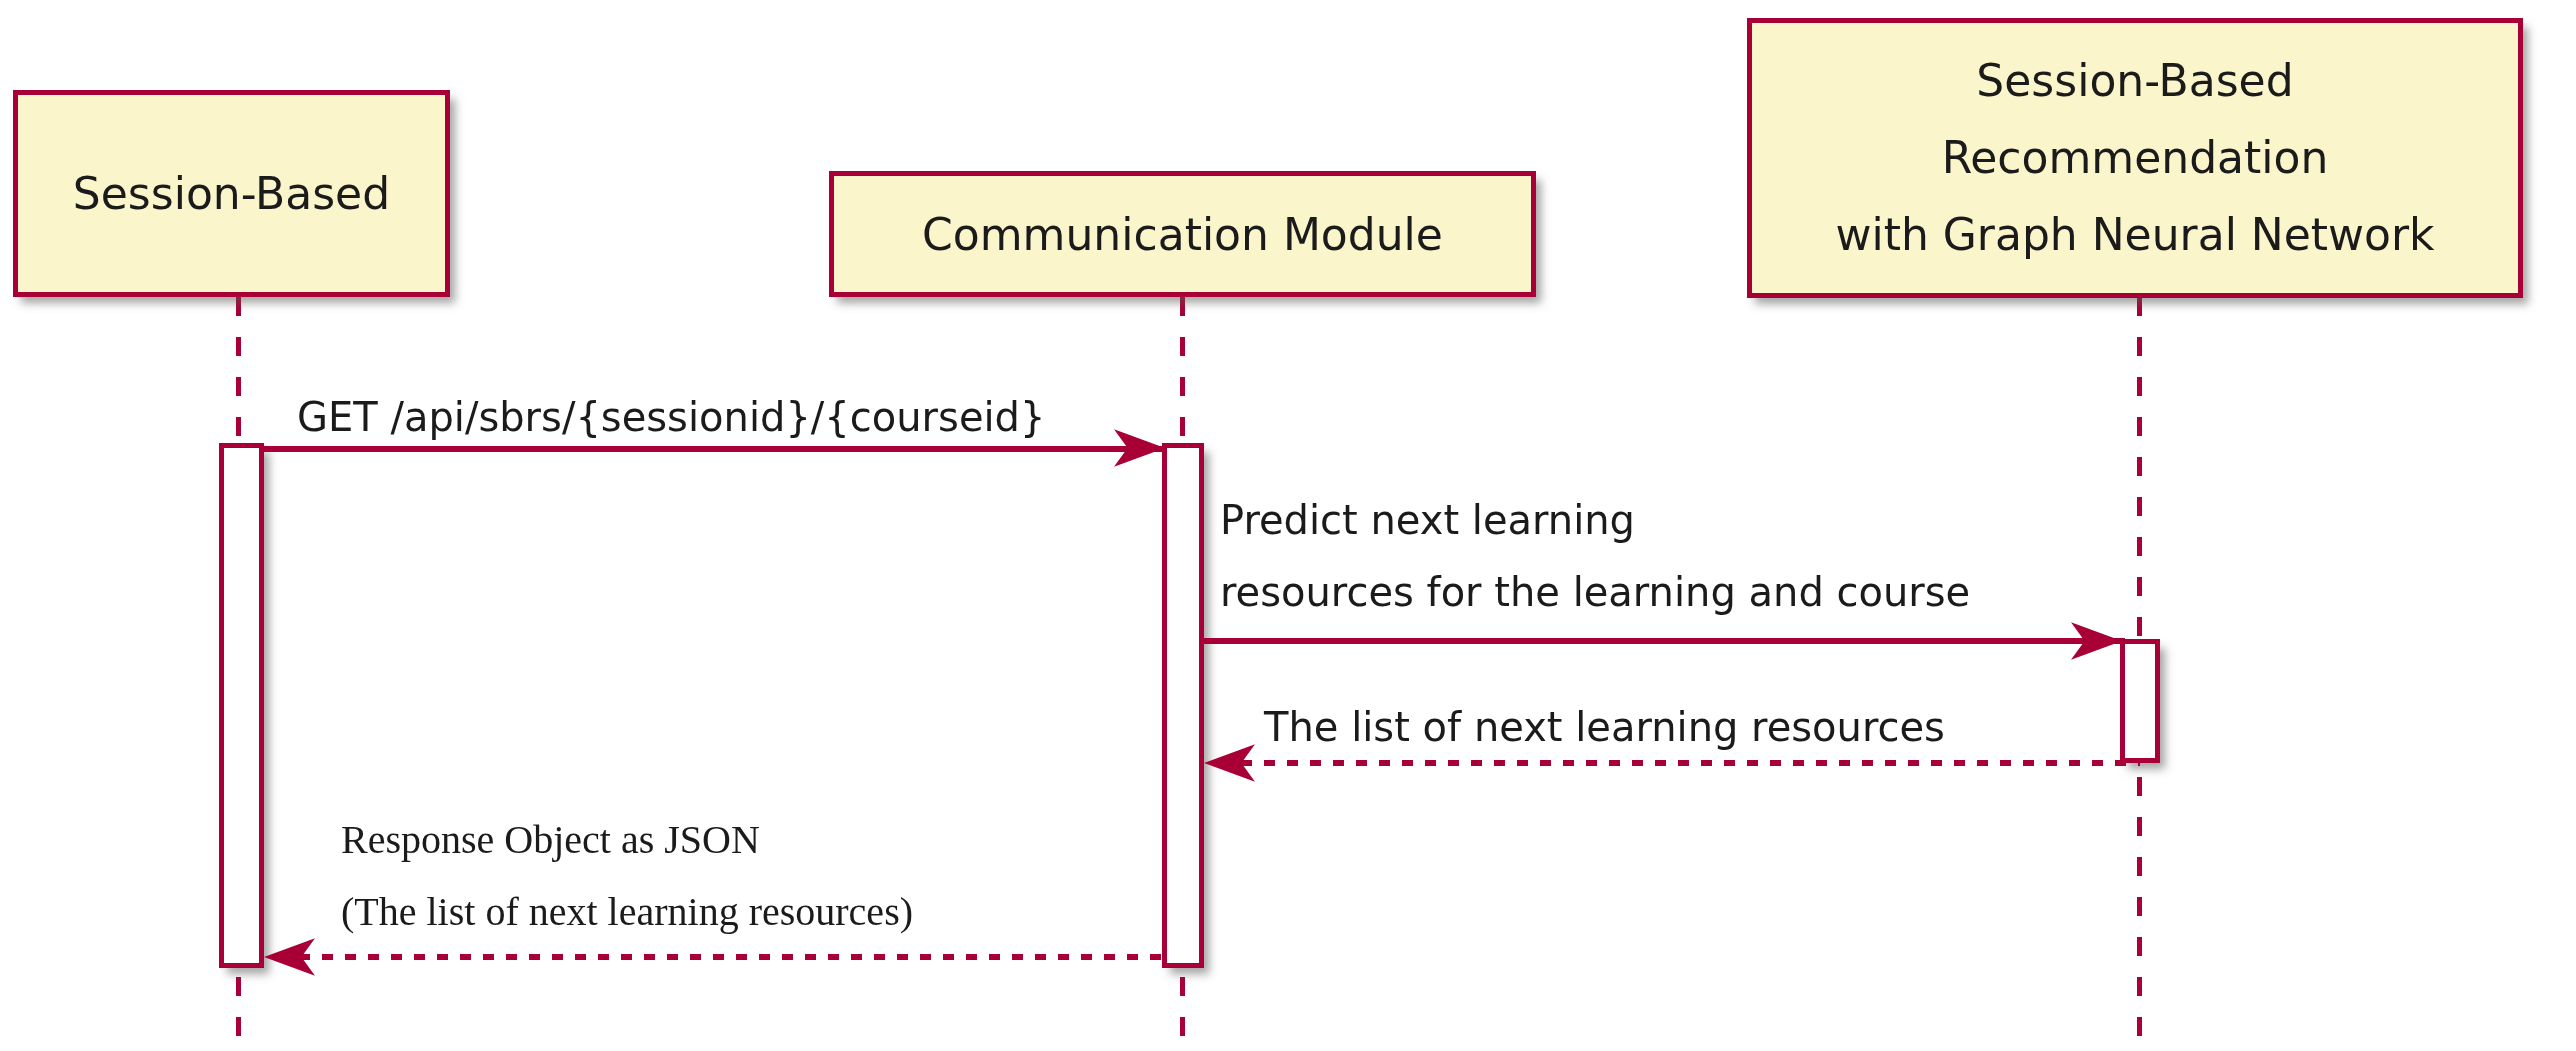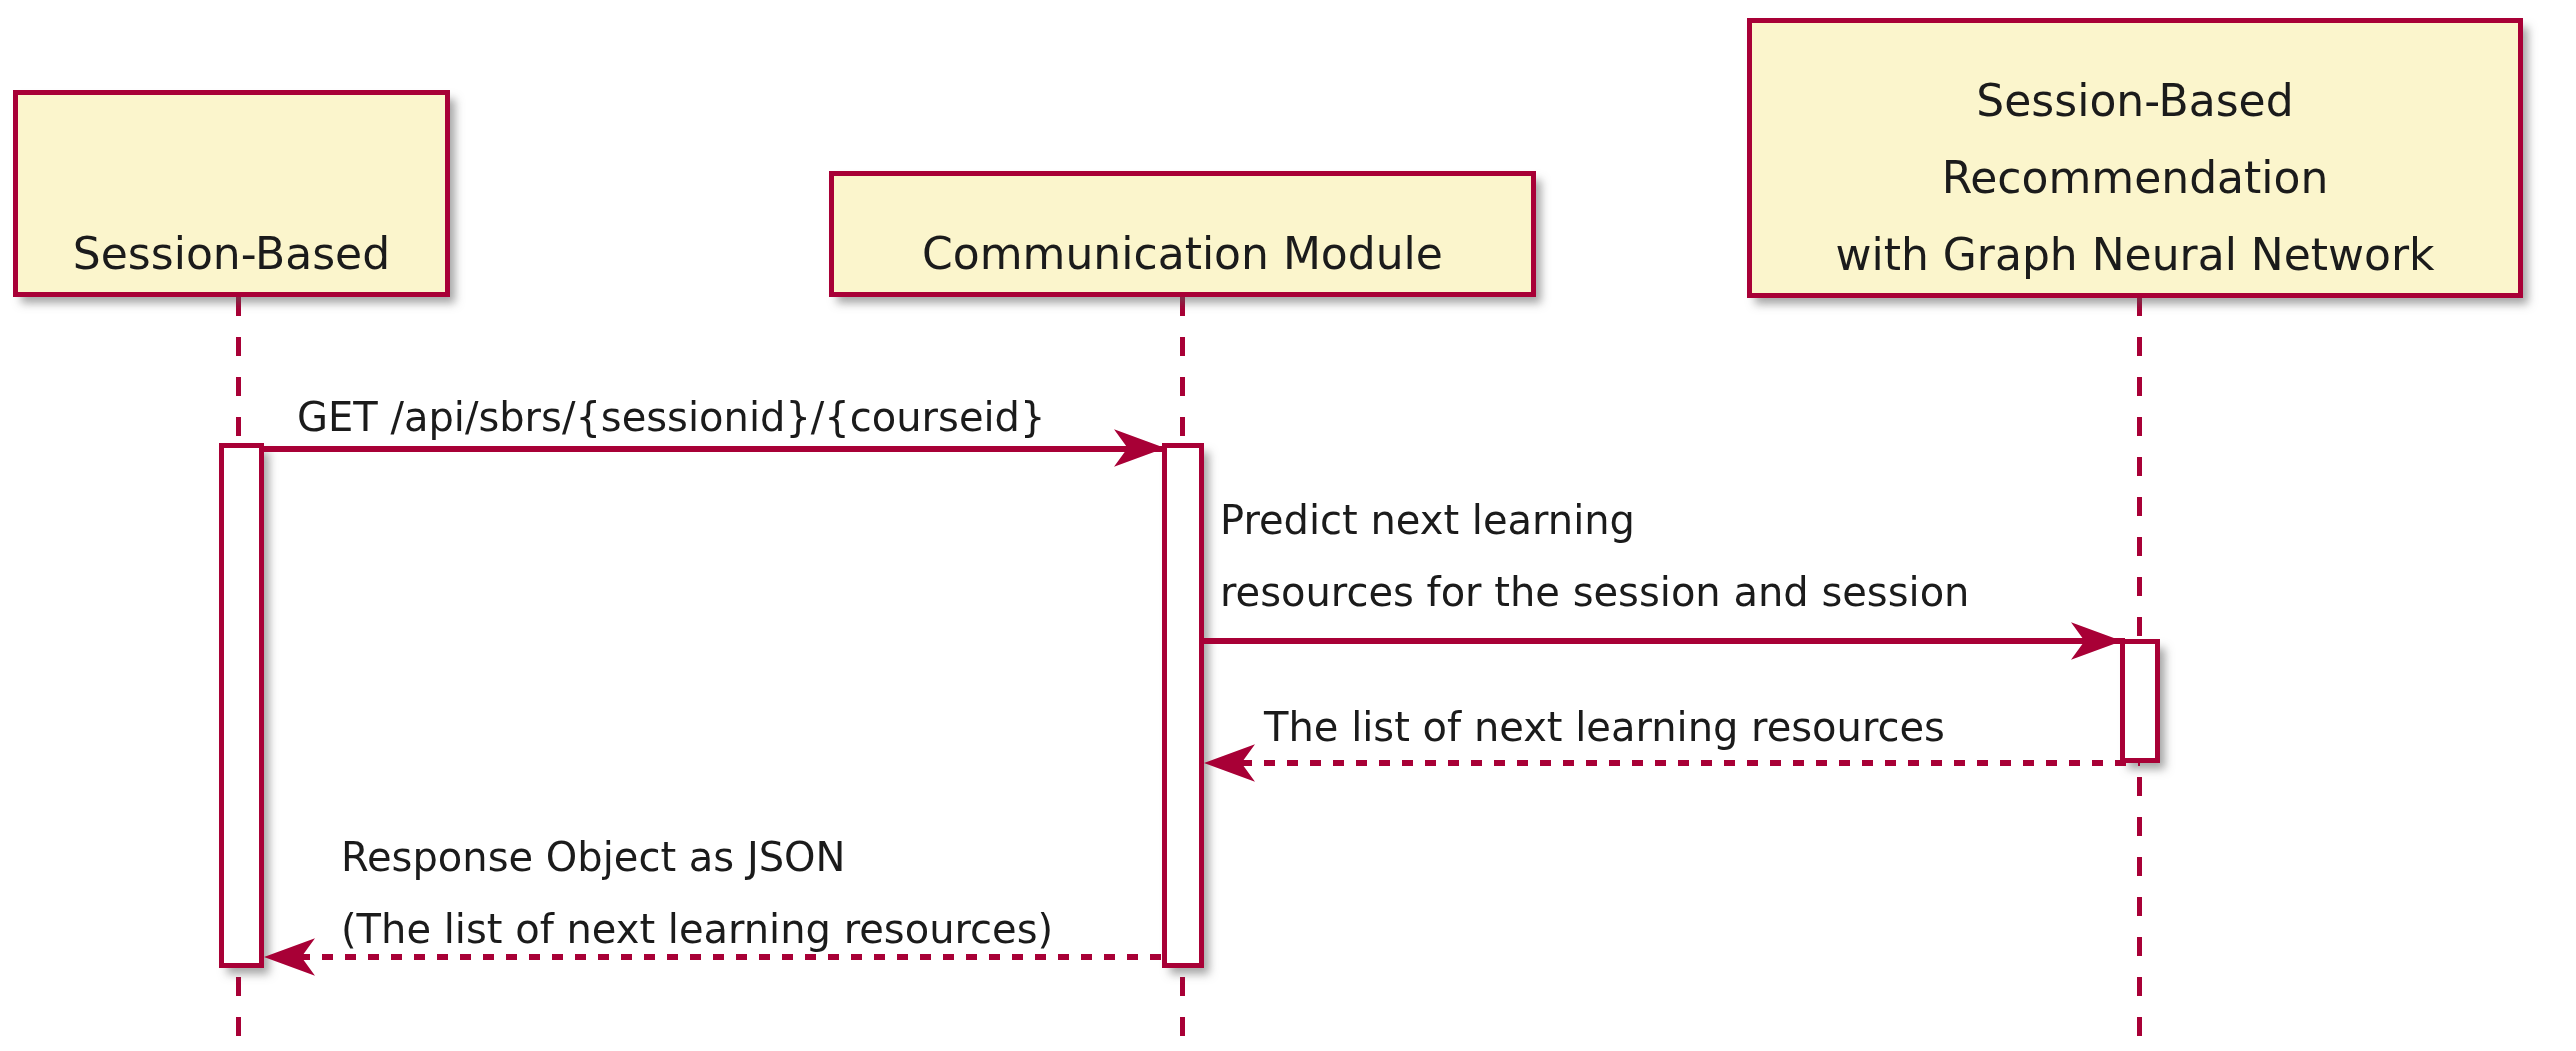--- a/index.html
+++ b/index.html
@@ -28,21 +28,21 @@
   }
   .l1{left:236px;}
   .l2{left:1180px;}
   .l3{left:2137px;}
   
   .participant{
     position:absolute;
     background:var(--p-fill);
     border:5.2px solid var(--accent);
     box-shadow:7px 7.9px 8.7px -0.9px rgba(90,90,90,.55);
-    display:flex;flex-direction:column;align-items:center;justify-content:flex-end;
+    display:flex;flex-direction:column;align-items:center;justify-content:center;
     text-align:center;
     font-size:44px;line-height:77px;
     z-index:2;
     white-space:nowrap;
   }
   .p1{left:13px;top:90px;width:437px;height:207px;}
   .p2{left:829px;top:171px;width:707px;height:126px;}
   .p3{left:1747px;top:17.5px;width:776px;height:280px;}
   
   .activation{
@@ -77,21 +77,21 @@
   
   .msg-label{
     position:absolute;
     font-size:40px;line-height:72px;
     white-space:nowrap;
     z-index:5;
   }
   .ml1{left:297px;top:381px;text-align:center;}
   .ml2{left:1220px;top:484px;}
   .ml3{left:1204px;top:691px;width:801px;text-align:center;}
-  .ml4{left:341px;top:821px;}
+  .ml4{left:341px;top:804px;font-family:Liberation Serif, serif;}
   .line{display:block;}
 </style>
 </head>
 <body>
 
 <div class="diagram">
 
   <div class="lifeline l1"></div>
   <div class="lifeline l2"></div>
   <div class="lifeline l3"></div>
@@ -123,21 +123,21 @@
   </div>
 
   <div class="arrow-line solid m2"></div>
   <div class="arrowhead h2">
     <svg viewBox="0 0 60 44" xmlns="http://www.w3.org/2000/svg">
         <polygon points="0,0 60,22 0,44 16,22" fill="#A80036"></polygon>
       </svg>
   </div>
   <div class="msg-label ml2">
     <span class="line">Predict next learning</span>
-    <span class="line">resources for the session and session</span>
+    <span class="line">resources for the learning and course</span>
   </div>
 
   <div class="arrow-line dotted m3"></div>
   <div class="arrowhead h3">
     <svg viewBox="0 0 60 44" xmlns="http://www.w3.org/2000/svg">
         <polygon points="60,0 0,22 60,44 44,22" fill="#A80036"></polygon>
       </svg>
   </div>
   <div class="msg-label ml3">
     <span class="line">The list of next learning resources</span>

